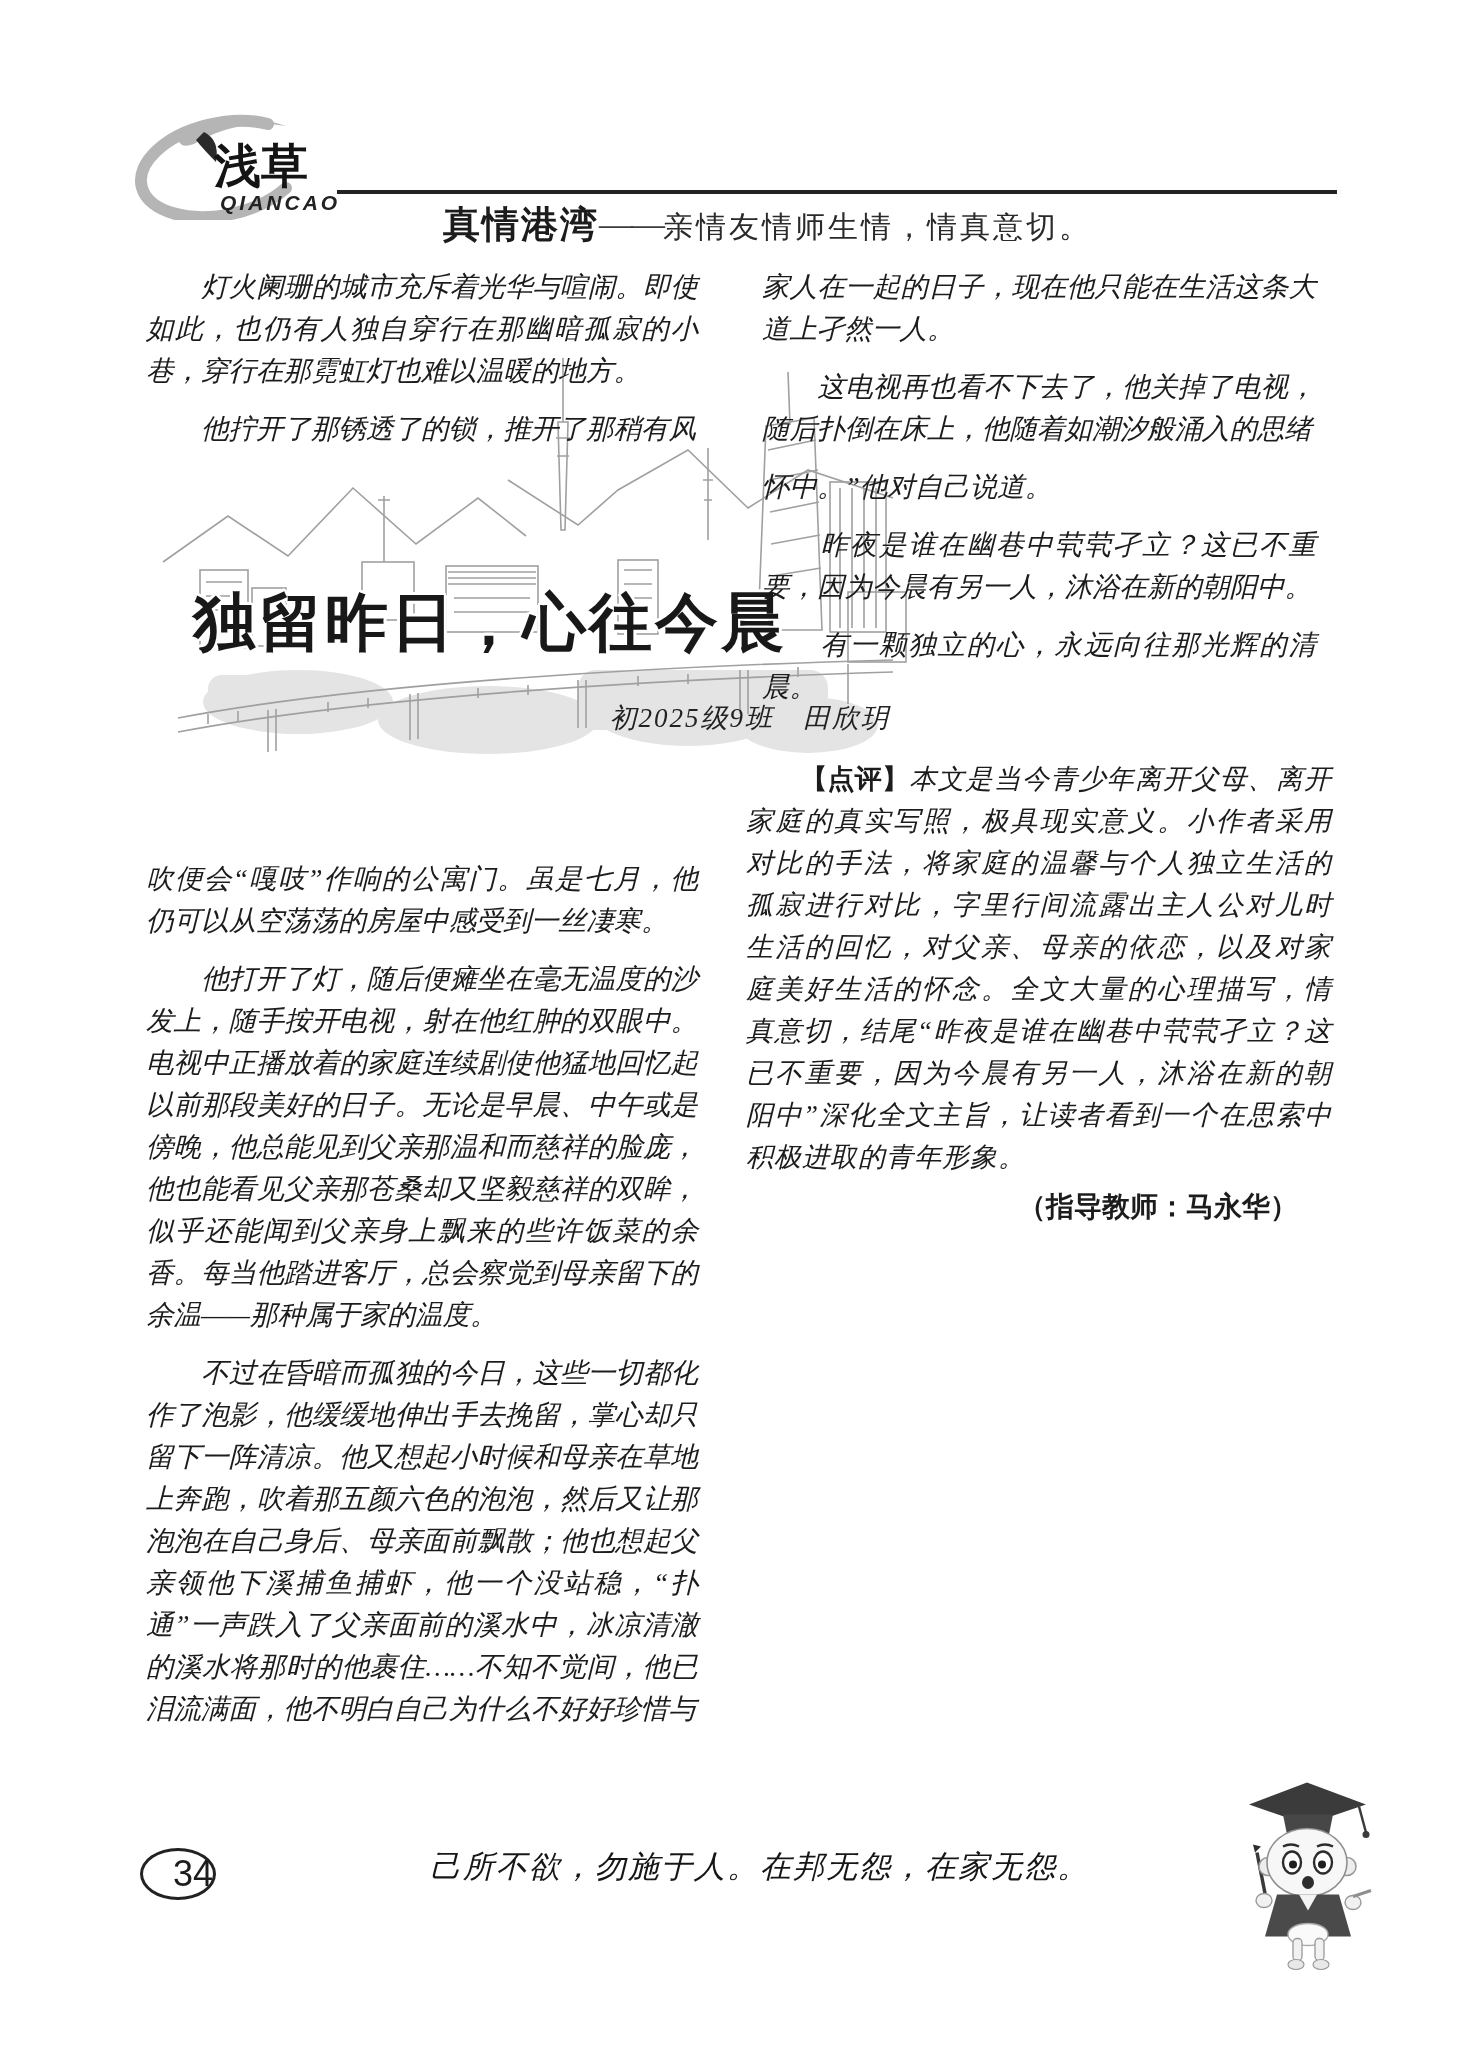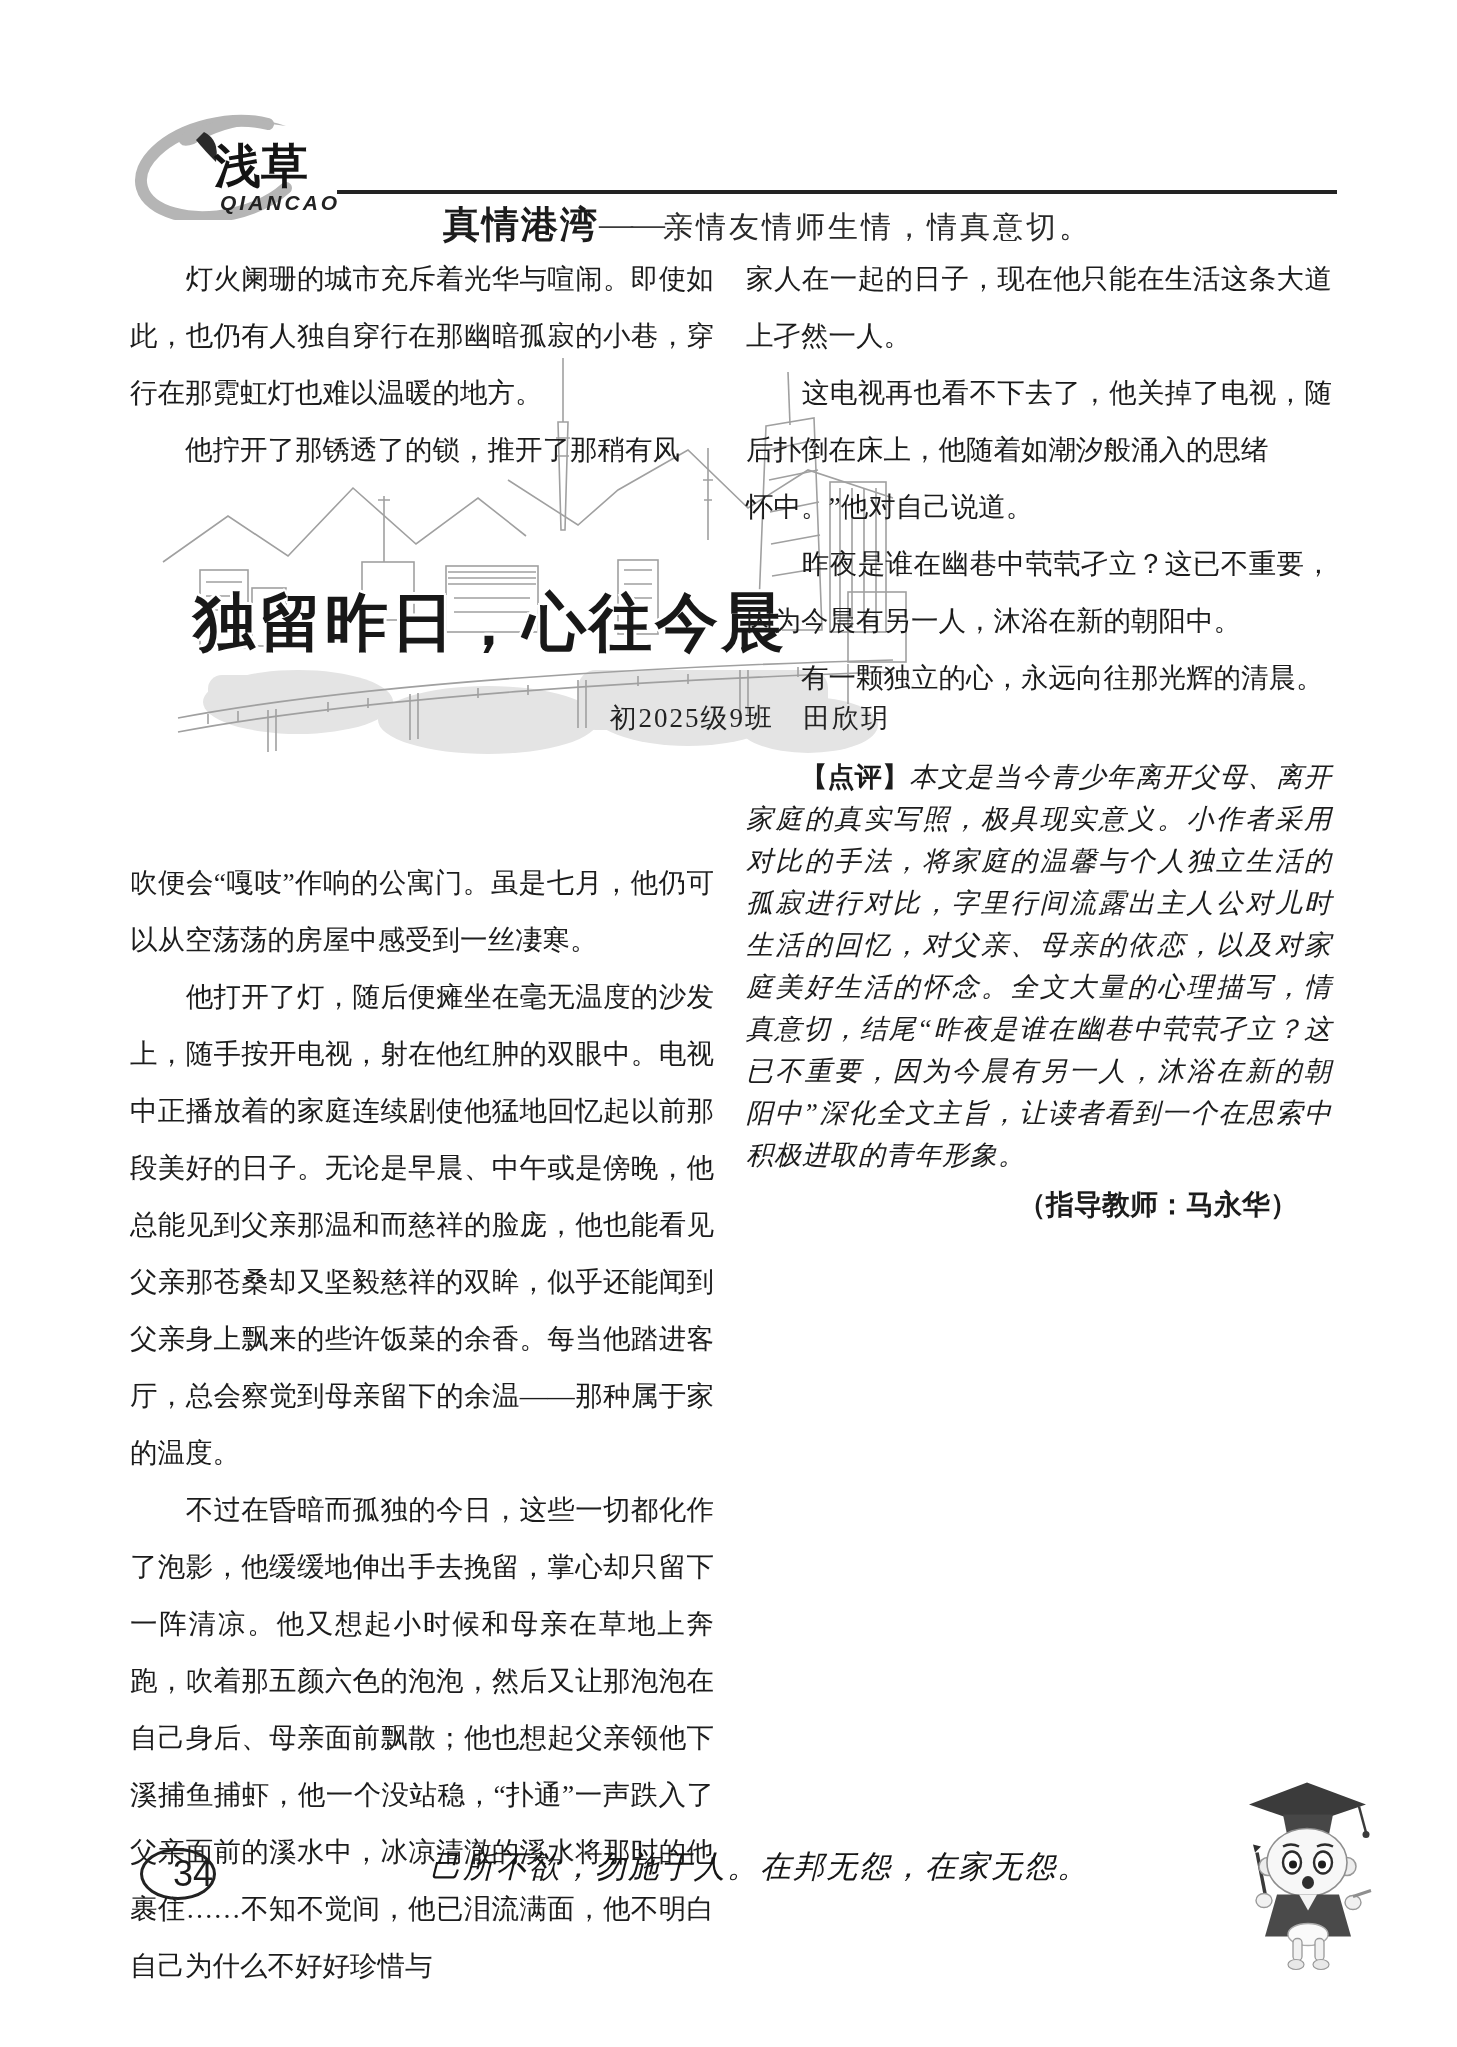--- a/index.html
+++ b/index.html
@@ -11,33 +11,33 @@
   .masthead-text{position:absolute;left:443px;top:152px;width:920px;white-space:nowrap;margin-top:48px;}
   .masthead-title{font-family:"Liberation Sans","DejaVu Sans",sans-serif;font-weight:bold;
         font-size:37px;letter-spacing:2px;}
   .masthead-dash{font-size:34px;letter-spacing:-2px;color:#3a3a3a;vertical-align:2px;}
   .masthead-tagline{font-size:30px;letter-spacing:3px;color:#2a2a2a;}
   .masthead-rule{position:absolute;left:337px;top:190px;width:1000px;height:4px;background:#232323;}
 
   
   .colL{position:absolute;left:130px;top:250px;width:584px;}
   .colR{position:absolute;left:746px;top:250px;width:586px;}
-  .body-p{font-size:27.5px;line-height:57px;text-align:justify;margin:0;}
+  .body-p{font-size:27.5px;line-height:42px;text-align:justify;margin:16px;font-style:italic;}
   .art-spacer{height:376px;}
   .wrap-indent{margin-left:179px;width:407px;}
 
   
   .illustration{position:absolute;left:148px;top:330px;width:760px;height:430px;}
   .article-title{position:absolute;left:193px;top:580px;width:720px;
         font-family:"Liberation Sans","DejaVu Sans",sans-serif;font-weight:bold;
         font-size:63px;letter-spacing:3px;white-space:nowrap;color:#181818;
         text-shadow:3px 0 0 #fff,-3px 0 0 #fff,0 3px 0 #fff,0 -3px 0 #fff,
                     2px 2px 0 #fff,-2px -2px 0 #fff,2px -2px 0 #fff,-2px 2px 0 #fff;}
   .byline{position:absolute;left:560px;top:700px;width:330px;text-align:right;
-        font-size:27px;letter-spacing:2px;color:#222;}
+        font-size:27px;font-style:italic;letter-spacing:2px;color:#222;}
 
   
   .review{margin-top:50px;font-size:27px;line-height:42px;text-align:justify;}
   .review-label{font-family:"Liberation Sans","DejaVu Sans",sans-serif;font-weight:bold;font-style:normal;}
   .review-body{font-style:italic;letter-spacing:1px;}
   .teacher-line{margin-top:10px;padding-right:34px;text-align:right;
         font-family:"Liberation Sans","DejaVu Sans",sans-serif;font-weight:bold;font-size:28px;}
 
   
   .page-number{position:absolute;left:140px;top:1848px;width:76px;height:52px;

